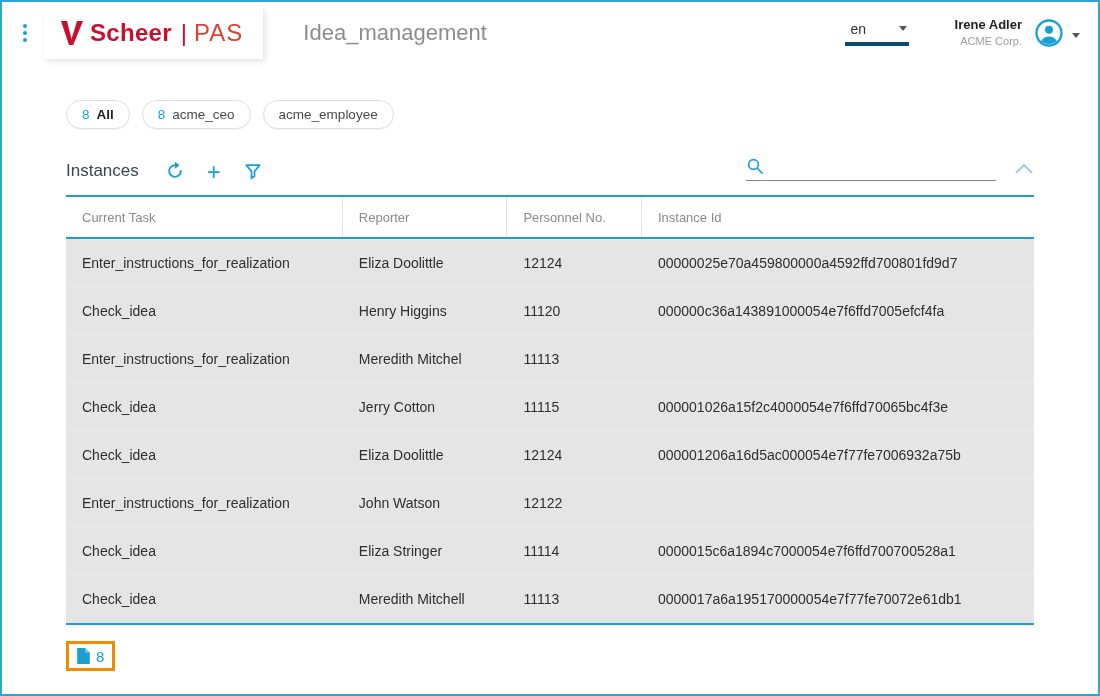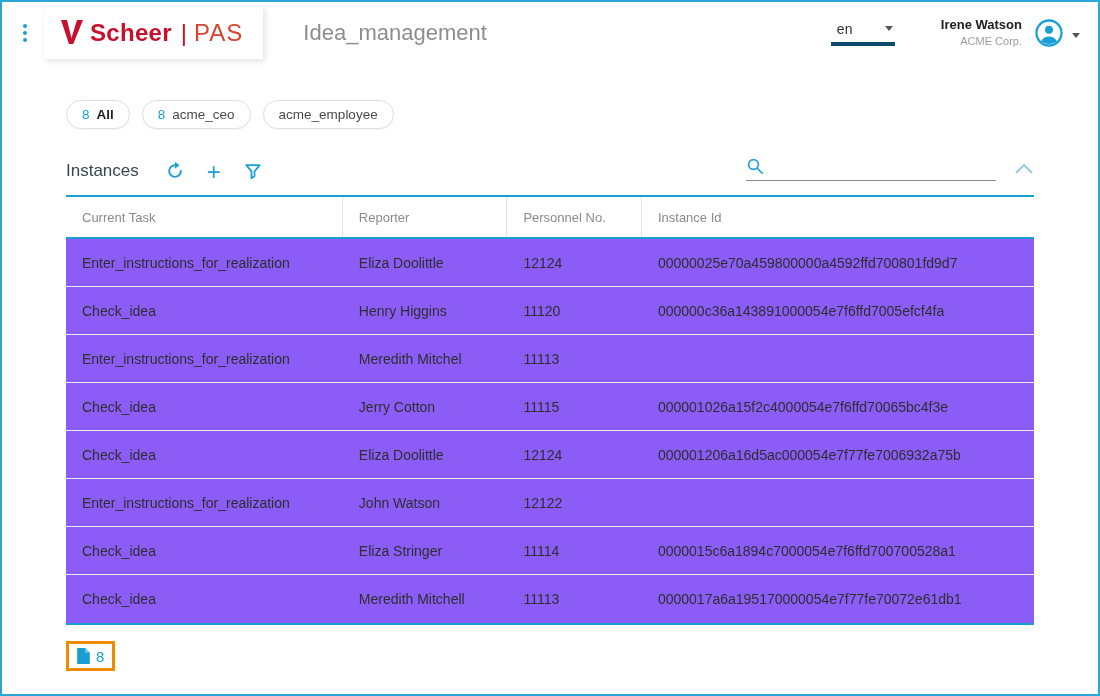--- a/index.html
+++ b/index.html
@@ -14,21 +14,21 @@
     border:2px solid var(--frame);
     background:#fff;
     font-family:"Liberation Sans",sans-serif;
     overflow:hidden;
     position:relative;
   }
   
   .header{height:62px;display:flex;align-items:center;background:#fff;padding:0 16px 0 12px;}
   .kebab{width:22px;height:30px;display:flex;flex-direction:column;gap:3px;align-items:center;justify-content:center;cursor:pointer;}
   .kebab span{width:4px;height:4px;border-radius:50%;background:var(--accent);}
-  .brand-card{display:flex;padding:12px 20px 12px 16px;background:#fff;box-shadow:2px 2px 6px rgba(0,0,0,.12);margin-left:8px;}
+  .brand-card{display:flex;align-items:center;padding:12px 20px 12px 16px;background:#fff;box-shadow:2px 2px 6px rgba(0,0,0,.12);margin-left:8px;}
   .brand-name{color:var(--brand-red);font-weight:700;font-size:24px;letter-spacing:.3px;margin-left:6px;}
   .brand-div{color:var(--brand-red);font-weight:300;font-size:24px;margin:0 7px 0 9px;}
   .brand-pas{color:#d8432f;font-weight:400;font-size:24px;letter-spacing:1px;}
   .app-title{color:#8d8d8d;font-size:22px;margin-left:40px;font-weight:400;}
   .spacer{flex:1;}
   .lang-select{width:64px;display:flex;align-items:center;justify-content:space-between;border-bottom:4px solid #0c4a6e;padding:0 2px 5px 6px;cursor:pointer;margin-right:46px;}
   .lang-select .val{font-size:14px;color:#333;}
   .caret{width:0;height:0;border-left:4px solid transparent;border-right:4px solid transparent;border-top:5px solid #555;display:inline-block;}
   .user-info{text-align:right;margin-right:12px;line-height:1.3;}
   .user-name{font-size:13px;font-weight:700;color:#212121;}
@@ -47,21 +47,21 @@
   .plus-glyph{color:var(--accent);font-size:24px;line-height:18px;font-weight:400;}
   .search{margin-left:auto;display:flex;align-items:flex-end;width:250px;border-bottom:1px solid #8a8a8a;padding-bottom:5px;gap:8px;}
   .search input{border:none;outline:none;background:transparent;flex:1;font-size:14px;font-family:"Liberation Sans",sans-serif;color:#333;min-width:0;}
   .collapse{margin-left:18px;cursor:pointer;padding-bottom:2px;}
   
   .table-wrap{margin:14px 64px 0 64px;border-top:2px solid var(--accent);border-bottom:2px solid var(--accent);}
   .thead,.trow{display:grid;grid-template-columns:28.6% 17% 13.9% 40.5%;}
   .thead{height:42px;border-bottom:2px solid var(--accent);}
   .th{font-size:13px;color:#8a8a8a;padding-left:16px;display:flex;align-items:center;border-right:1px solid #e3e3e3;height:100%;}
   .th:last-child{border-right:none;}
-  .trow{height:48px;align-items:center;border-bottom:1px solid #ebebeb;cursor:pointer;background:#8b5cf6;}
+  .trow{height:48px;align-items:center;border-bottom:1px solid #ebebeb;cursor:pointer;background:#e5e5e5;}
   .trow:last-child{border-bottom:none;}
   .td{font-size:14px;color:#2e2e2e;padding-left:16px;white-space:nowrap;overflow:hidden;}
   
   .footer{margin:16px 0 0 64px;}
   .count-box{display:inline-flex;align-items:center;gap:5px;border:3px solid #f28b00;padding:3px 8px 3px 7px;background:#fff;cursor:pointer;}
   .count-num{color:var(--accent);font-size:15px;}
 </style>
 </head>
 <body>
 
@@ -80,21 +80,21 @@
     <span class="brand-div">|</span>
     <span class="brand-pas">PAS</span>
   </div>
   <div class="app-title">Idea_management</div>
   <div class="spacer"></div>
   <div class="lang-select">
     <span class="val">en</span>
     <span class="caret"></span>
   </div>
   <div class="user-info">
-    <div class="user-name">Irene Watson</div>
+    <div class="user-name">Irene Adler</div>
     <div class="user-company">ACME Corp.</div>
   </div>
   <div class="avatar">
     <svg width="30" height="30" viewBox="0 0 24 24">
       <circle cx="12" cy="12" r="10" fill="none" stroke="#1a9fd4" stroke-width="1.8"></circle>
       <circle cx="12" cy="9.3" r="3.2" fill="#1a9fd4"></circle>
       <path d="M5.6 18.6 C7.3 15.9 9.5 14.8 12 14.8 c2.5 0 4.7 1.1 6.4 3.8 a10 10 0 0 1 -12.8 0 z" fill="#1a9fd4"></path>
     </svg>
   </div>
   <span class="user-caret"><span class="caret"></span></span>

